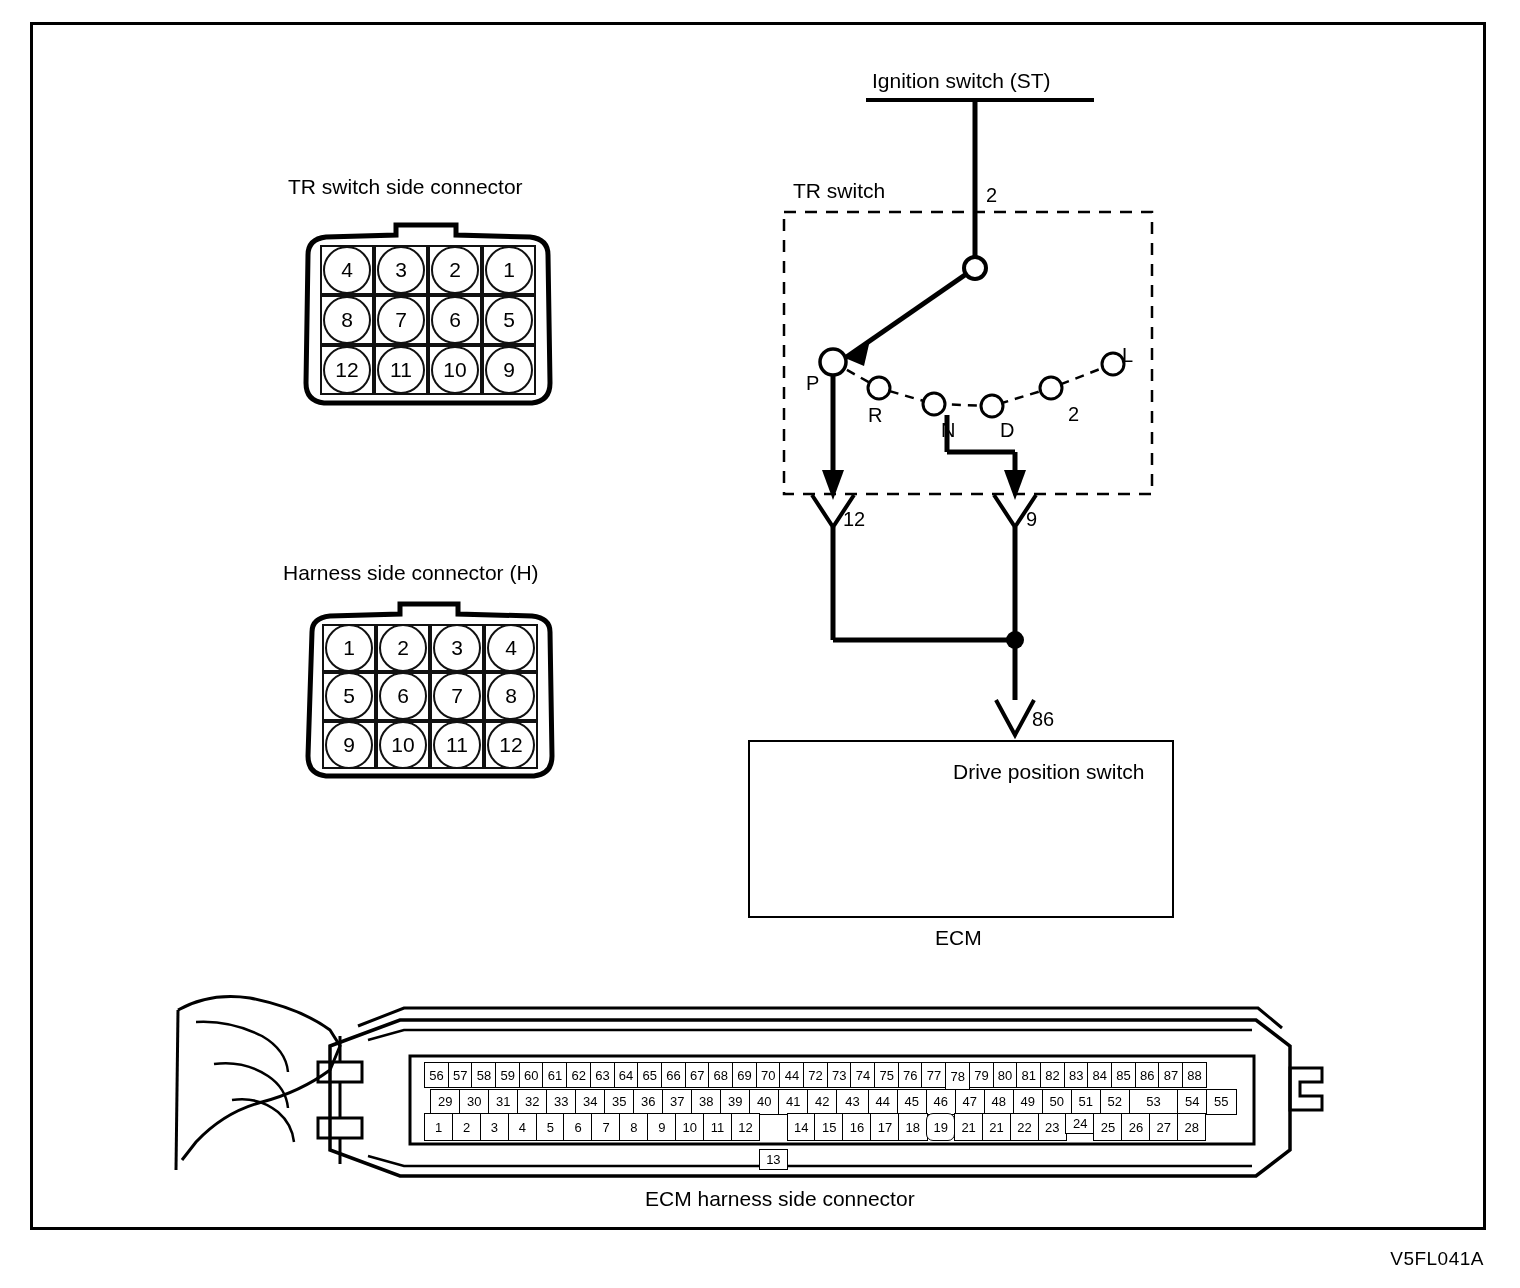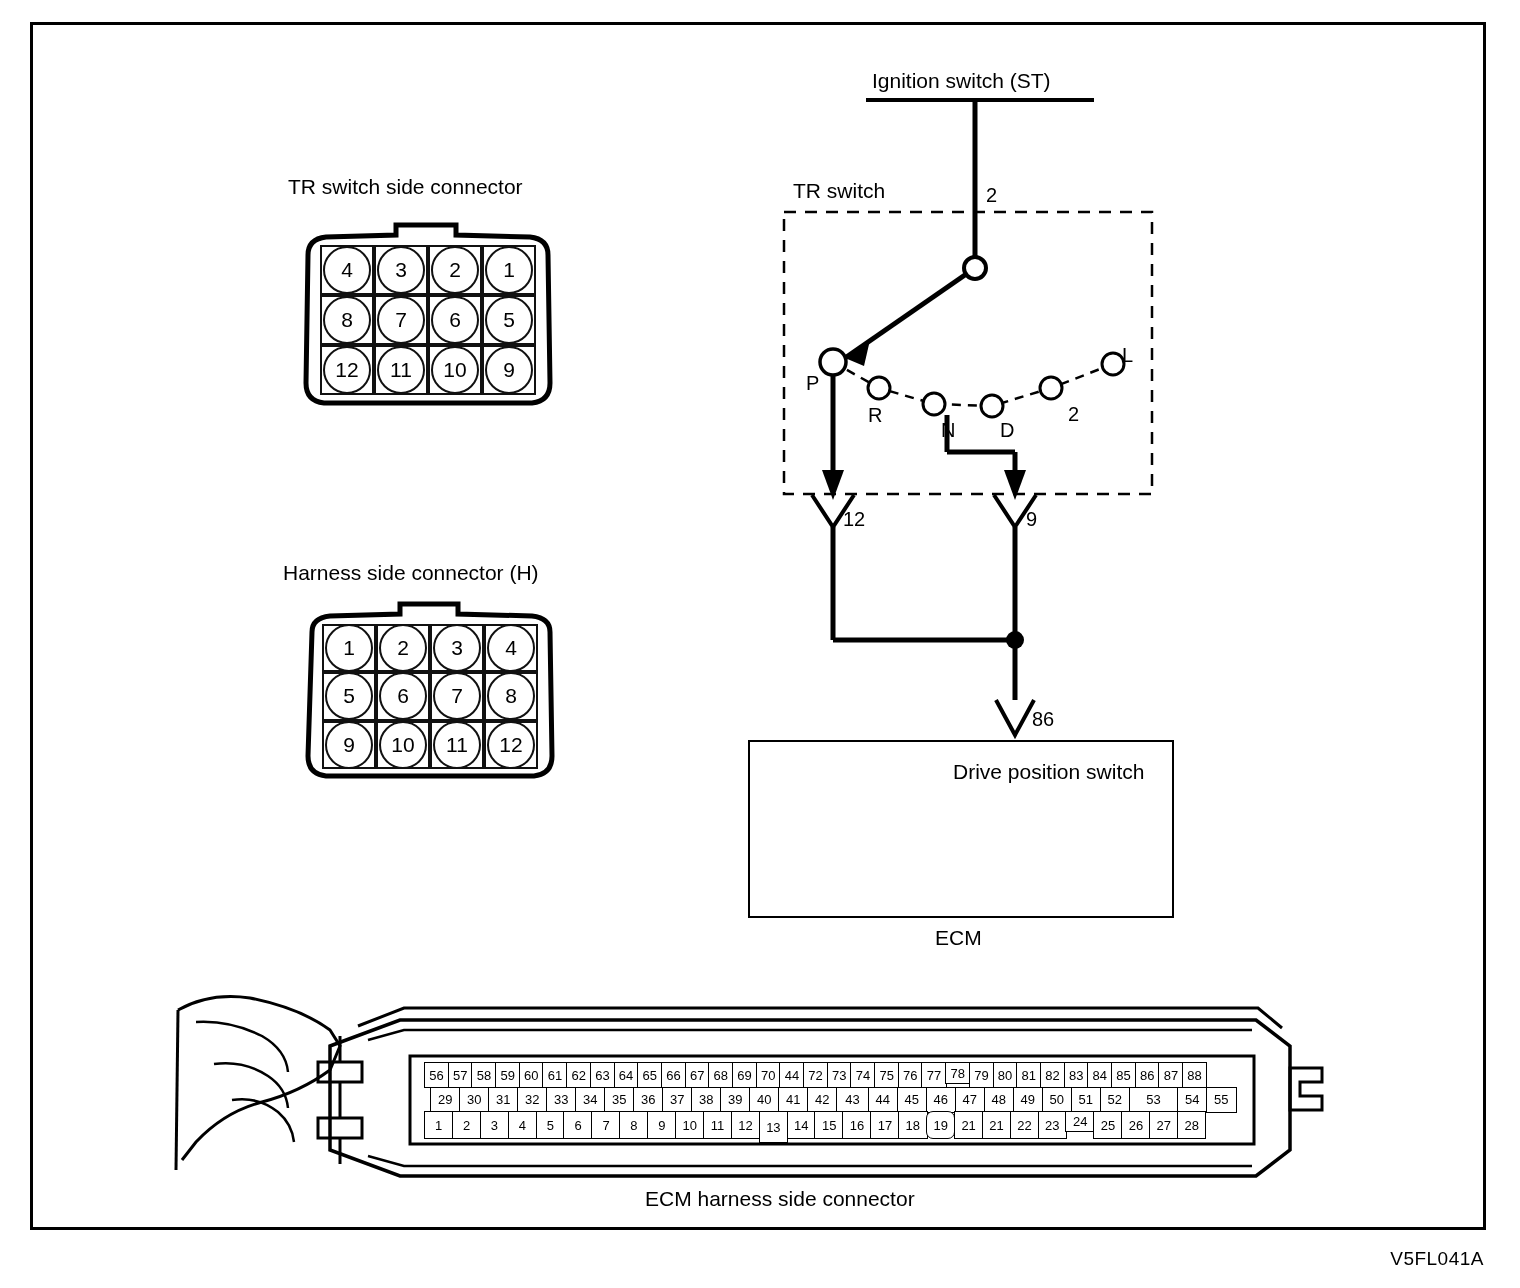--- a/index.html
+++ b/index.html
@@ -351,21 +351,21 @@
         <div class="pin-cell" style="width: 25.2px; height: 26px;">68</div>
         <div class="pin-cell" style="width: 25.2px; height: 26px;">69</div>
         <div class="pin-cell" style="width: 25.2px; height: 26px;">70</div>
         <div class="pin-cell" style="width: 25.2px; height: 26px;">44</div>
         <div class="pin-cell" style="width: 25.2px; height: 26px;">72</div>
         <div class="pin-cell" style="width: 25.2px; height: 26px;">73</div>
         <div class="pin-cell" style="width: 25.2px; height: 26px;">74</div>
         <div class="pin-cell" style="width: 25.2px; height: 26px;">75</div>
         <div class="pin-cell" style="width: 25.2px; height: 26px;">76</div>
         <div class="pin-cell" style="width: 25.2px; height: 26px;">77</div>
-        <div class="pin-cell" style="width: 25.2px; height: 22px; text-align: right;">78</div>
+        <div class="pin-cell" style="width: 25.2px; height: 28px; text-align: right;">78</div>
         <div class="pin-cell" style="width: 25.2px; height: 26px;">79</div>
         <div class="pin-cell" style="width: 25.2px; height: 26px;">80</div>
         <div class="pin-cell" style="width: 25.2px; height: 26px;">81</div>
         <div class="pin-cell" style="width: 25.2px; height: 26px;">82</div>
         <div class="pin-cell" style="width: 25.2px; height: 26px;">83</div>
         <div class="pin-cell" style="width: 25.2px; height: 26px;">84</div>
         <div class="pin-cell" style="width: 25.2px; height: 26px;">85</div>
         <div class="pin-cell" style="width: 25.2px; height: 26px;">86</div>
         <div class="pin-cell" style="width: 25.2px; height: 26px;">87</div>
         <div class="pin-cell" style="width: 25.2px; height: 26px;">88</div>
@@ -405,21 +405,21 @@
         <div class="pin-cell" style="width: 29.4px; height: 28px;">3</div>
         <div class="pin-cell" style="width: 29.4px; height: 28px;">4</div>
         <div class="pin-cell" style="width: 29.4px; height: 28px;">5</div>
         <div class="pin-cell" style="width: 29.4px; height: 28px;">6</div>
         <div class="pin-cell" style="width: 29.4px; height: 28px;">7</div>
         <div class="pin-cell" style="width: 29.4px; height: 28px;">8</div>
         <div class="pin-cell" style="width: 29.4px; height: 28px;">9</div>
         <div class="pin-cell" style="width: 29.4px; height: 28px;">10</div>
         <div class="pin-cell" style="width: 29.4px; height: 28px;">11</div>
         <div class="pin-cell" style="width: 29.4px; height: 28px;">12</div>
-        <div class="pin-cell" style="width: 29.4px; height: 32px;">13</div>
+        <div class="pin-cell" style="width: 29.4px; height: 21px; margin-top: 36px;">13</div>
         <div class="pin-cell" style="width: 29.4px; height: 28px;">14</div>
         <div class="pin-cell" style="width: 29.4px; height: 28px;">15</div>
         <div class="pin-cell" style="width: 29.4px; height: 28px;">16</div>
         <div class="pin-cell" style="width: 29.4px; height: 28px;">17</div>
         <div class="pin-cell" style="width: 29.4px; height: 28px;">18</div>
         <div class="pin-cell" style="width: 29.4px; height: 28px; border-radius: 7px;">19</div>
         <div class="pin-cell" style="width: 29.4px; height: 28px;">21</div>
         <div class="pin-cell" style="width: 29.4px; height: 28px;">21</div>
         <div class="pin-cell" style="width: 29.4px; height: 28px;">22</div>
         <div class="pin-cell" style="width: 29.4px; height: 28px; text-align: right;">23</div>

